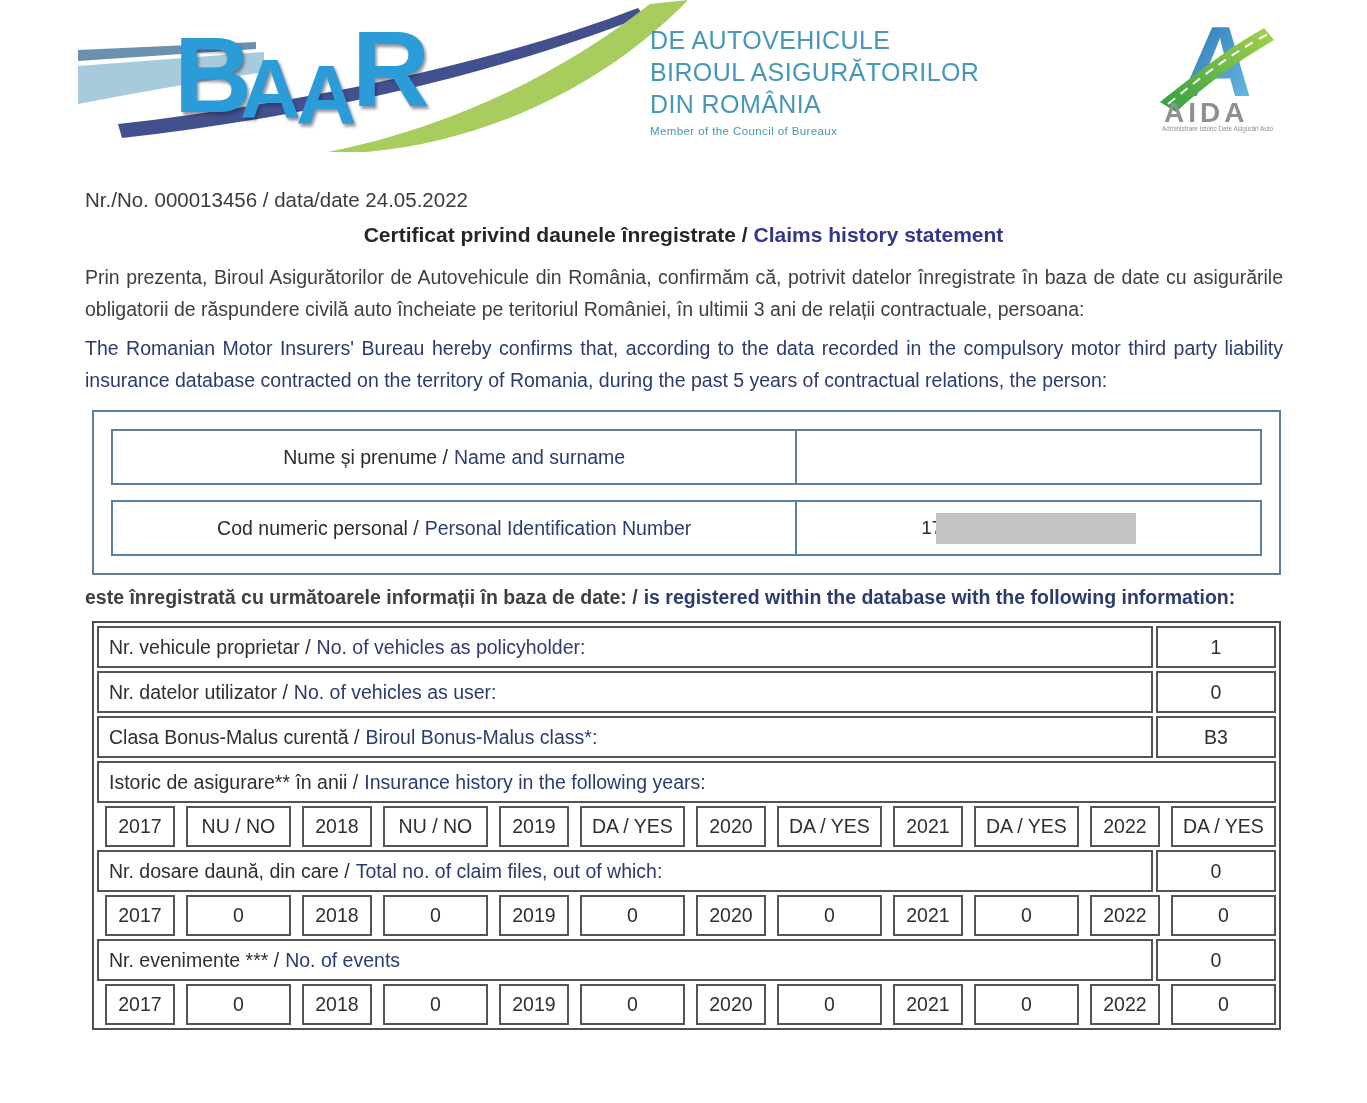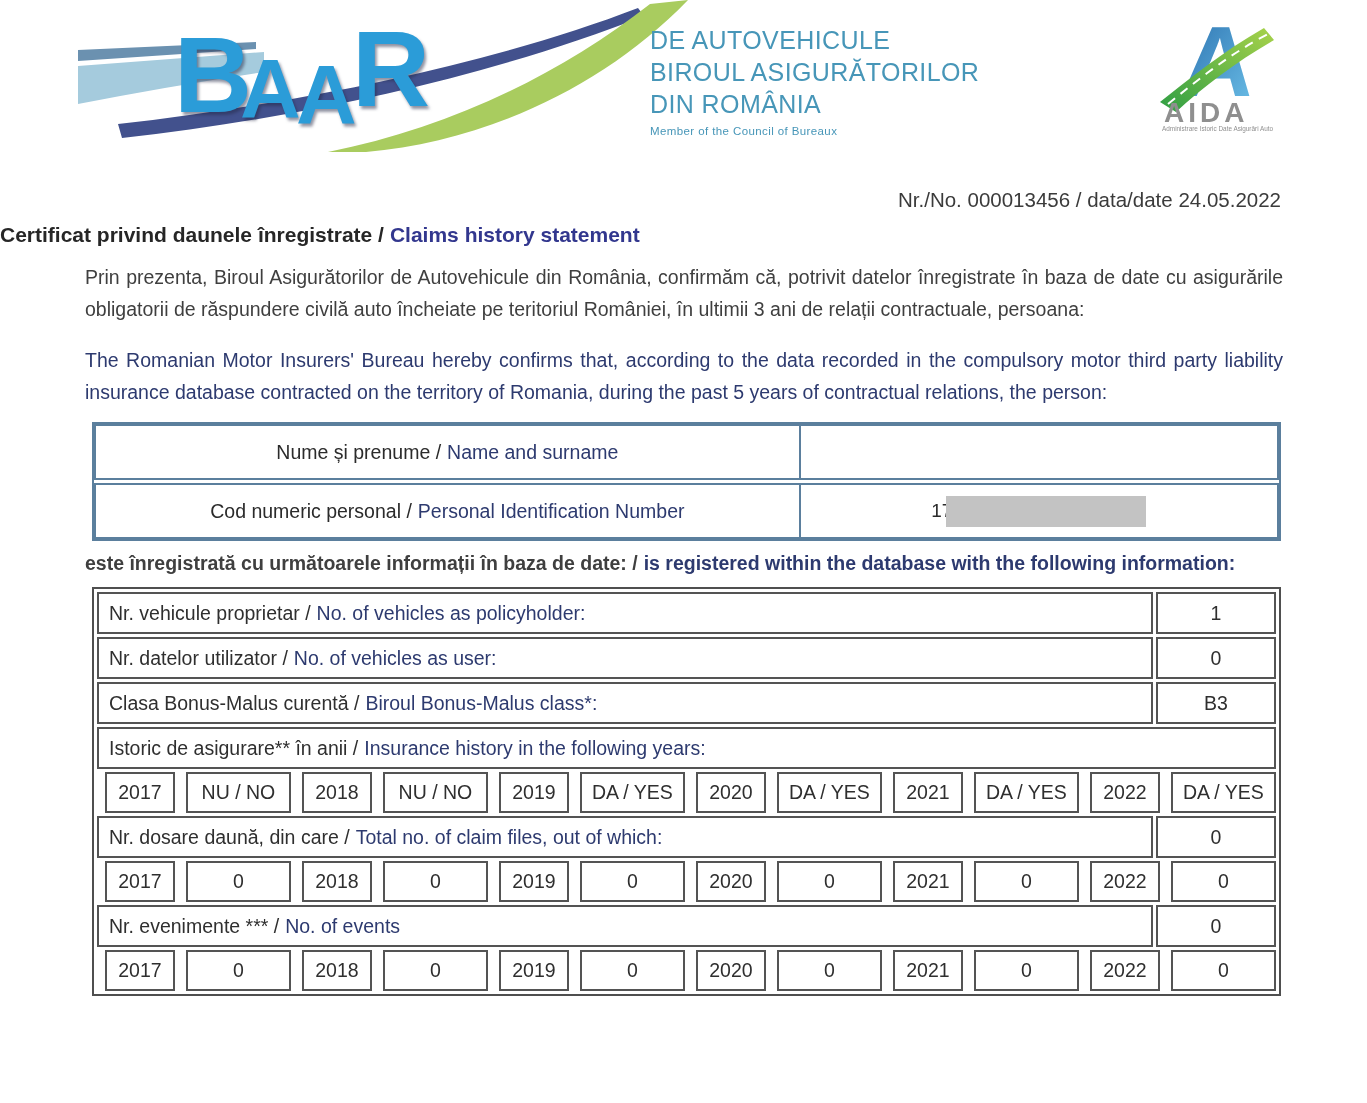--- a/index.html
+++ b/index.html
@@ -9,31 +9,31 @@
   }
   
   .header{position:relative;height:152px;}
   .baar-svg{position:absolute;left:78px;top:0;}
   .baar-letter{filter:drop-shadow(2px 3px 1.5px rgba(35,40,70,.5));}
   .org-block{position:absolute;left:650px;top:24px;color:#4796b8;}
   .org-line{font-size:25px;line-height:32px;font-weight:500;letter-spacing:.4px;}
   .org-member{font-size:11.5px;letter-spacing:.4px;margin-top:5px;color:#4796b8;}
   .aida-svg{position:absolute;left:1158px;top:6px;}
   
-  .meta-line{margin:36px 86px 0 85px;text-align:right;font-size:20.5px;color:#3b3b3b;}
-  .doc-title{margin-top:11px;font-size:21px;font-weight:bold;color:#262626;}
+  .meta-line{margin:36px 86px 0 85px;text-align:left;font-size:20.5px;color:#3b3b3b;}
+  .doc-title{margin-top:11px;text-align:center;font-size:21px;font-weight:bold;color:#262626;}
   .doc-title .en{color:#32378e;margin-left:6px;}
   
   .para{margin:15px 84px 0 85px;font-size:19.5px;line-height:31.5px;text-align:justify;}
   .para.ro{color:#3f3f3f;}
-  .para.en{color:#2d3a6f;margin-top:20px;}
+  .para.en{color:#2d3a6f;margin-top:8px;}
   .blue-en{color:#2d3a6f;margin-left:6px;}
   
-  .ptable{margin:14px 86px 0 92px;border:2px solid #5b7f9d;padding:0;
-          display:flex;flex-direction:column;gap:3px;}
+  .ptable{margin:14px 86px 0 92px;border:2px solid #5b7f9d;padding:17px;
+          display:flex;flex-direction:column;gap:15px;}
   .prow{border:2px solid #5b7f9d;display:flex;height:52px;background:#fff;}
   .plabel{width:59.5%;border-right:2px solid #5b7f9d;display:flex;align-items:center;
           justify-content:center;font-size:19.5px;color:#2b2b2b;}
   .pvalue{flex:1;display:flex;align-items:center;justify-content:center;
           font-size:19px;color:#2b2b2b;}
   .redact-box{width:200px;height:31px;background:#c3c3c3;margin-left:-6px;}
   
   .registered{margin:11px 84px 0 85px;font-size:19.5px;color:#3f3f3f;font-weight:bold;}
   
   .itable{margin:12px 86px 0 92px;border:2px solid #4f4f4f;padding:3px;

